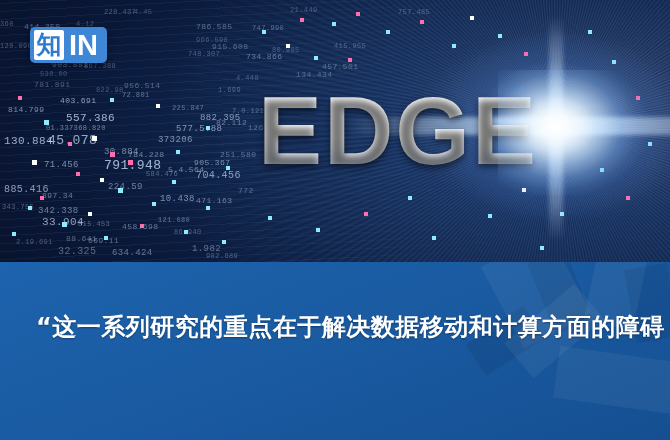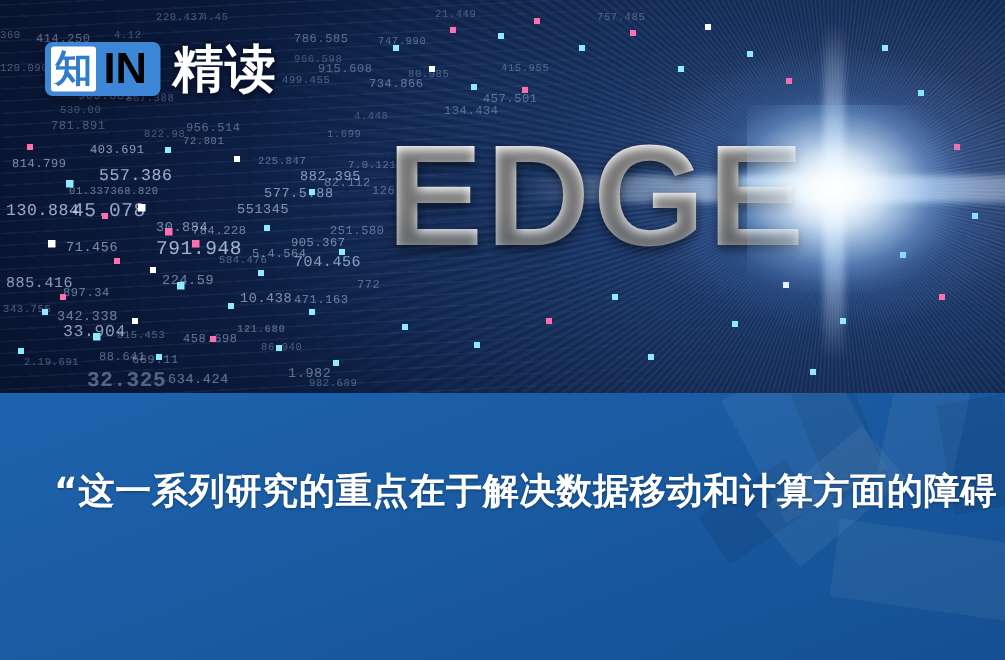--- a/index.html
+++ b/index.html
@@ -176,21 +176,21 @@
     background: #ffffff;
     color: #2f7ccc;
     font-size: 25px;
     line-height: 30px;
     text-align: center;
     font-weight: bold;
     font-family: "DejaVu Sans", "Liberation Sans", sans-serif;
     border-radius: 2px;
   }
   .brand-in {
-    color: #000000;
+    color: #ffffff;
     font-size: 29px;
     line-height: 30px;
     font-weight: bold;
     letter-spacing: 0px;
     padding: 0 2px 0 5px;
   }
   .brand-cn {
     color: #ffffff;
     font-size: 34px;
     line-height: 38px;
@@ -261,21 +261,21 @@
         <span style="left: 172px; top: 104px; font-size: 7px; opacity: 0.5;">225.847</span>
         <span style="left: 66px; top: 112px; font-size: 11px; opacity: 0.92;">557.386</span>
         <span style="left: 200px; top: 113px; font-size: 9px; opacity: 0.75;">882.395</span>
         <span style="left: 232px; top: 107px; font-size: 7px; opacity: 0.45;">7.0.121</span>
         <span style="left: 46px; top: 124px; font-size: 7px; opacity: 0.6;">01.337368.820</span>
         <span style="left: 176px; top: 124px; font-size: 9px; opacity: 0.72;">577.5.88</span>
         <span style="left: 216px; top: 118px; font-size: 8px; opacity: 0.55;">82.112</span>
         <span style="left: 248px; top: 123px; font-size: 8px; opacity: 0.45;">126.</span>
         <span style="left: 4px; top: 135px; font-size: 11px; opacity: 0.9;">130.884</span>
         <span style="left: 48px; top: 133px; font-size: 13px; opacity: 0.88;">45.078</span>
-        <span style="left: 158px; top: 135px; font-size: 9px; opacity: 0.7;">551345</span>
+        <span style="left: 158px; top: 135px; font-size: 9px; opacity: 0.7;">373206</span>
         <span style="left: 104px; top: 147px; font-size: 9px; opacity: 0.65;">30.884</span>
         <span style="left: 128px; top: 150px; font-size: 8px; opacity: 0.6;">784.228</span>
         <span style="left: 44px; top: 160px; font-size: 9px; opacity: 0.7;">71.456</span>
         <span style="left: 104px; top: 158px; font-size: 13px; opacity: 0.95;">791.948</span>
         <span style="left: 194px; top: 158px; font-size: 8px; opacity: 0.65;">905.367</span>
         <span style="left: 168px; top: 165px; font-size: 8px; opacity: 0.6;">5.4.564</span>
         <span style="left: 196px; top: 170px; font-size: 10px; opacity: 0.78;">704.456</span>
         <span style="left: 146px; top: 170px; font-size: 7px; opacity: 0.45;">584.476</span>
         <span style="left: 4px; top: 184px; font-size: 10px; opacity: 0.8;">885.416</span>
         <span style="left: 108px; top: 182px; font-size: 9px; opacity: 0.62;">224.59</span>
@@ -286,21 +286,21 @@
         <span style="left: 2px; top: 203px; font-size: 7px; opacity: 0.45;">343.755</span>
         <span style="left: 38px; top: 206px; font-size: 9px; opacity: 0.62;">342.338</span>
         <span style="left: 42px; top: 216px; font-size: 11px; opacity: 0.82;">33.904</span>
         <span style="left: 78px; top: 220px; font-size: 7px; opacity: 0.45;">815.453</span>
         <span style="left: 122px; top: 222px; font-size: 8px; opacity: 0.55;">458.698</span>
         <span style="left: 158px; top: 216px; font-size: 7px; opacity: 0.4; font-weight: bold;">121.680</span>
         <span style="left: 174px; top: 228px; font-size: 7px; opacity: 0.4;">86.940</span>
         <span style="left: 16px; top: 238px; font-size: 7px; opacity: 0.4;">2.19.691</span>
         <span style="left: 66px; top: 234px; font-size: 8px; opacity: 0.48;">88.641</span>
         <span style="left: 88px; top: 236px; font-size: 8px; opacity: 0.5;">669.11</span>
-        <span style="left: 58px; top: 246px; font-size: 14px; opacity: 0.48; font-weight: bold;">32.325</span>
+        <span style="left: 58px; top: 246px; font-size: 10px; opacity: 0.48;">32.325</span>
         <span style="left: 112px; top: 248px; font-size: 9px; opacity: 0.55;">634.424</span>
         <span style="left: 192px; top: 244px; font-size: 9px; opacity: 0.52;">1.982</span>
         <span style="left: 206px; top: 252px; font-size: 7px; opacity: 0.4;">982.689</span>
         <span style="left: 252px; top: 24px; font-size: 7px; opacity: 0.45;">747.990</span>
         <span style="left: 246px; top: 52px; font-size: 8px; opacity: 0.5;">734.866</span>
         <span style="left: 272px; top: 46px; font-size: 7px; opacity: 0.38;">80.985</span>
         <span style="left: 334px; top: 42px; font-size: 7px; opacity: 0.4;">415.955</span>
         <span style="left: 322px; top: 62px; font-size: 8px; opacity: 0.45;">457.501</span>
         <span style="left: 296px; top: 70px; font-size: 8px; opacity: 0.42;">134.434</span>
         <span style="left: 398px; top: 8px; font-size: 7px; opacity: 0.38;">757.485</span>
@@ -315,21 +315,21 @@
         <span style="left: 134px; top: 8px; font-size: 7px; opacity: 0.35;">4.45</span>
         <span style="left: 196px; top: 22px; font-size: 8px; opacity: 0.48; text-align: center;">786.585</span>
         <span style="left: 0px; top: 42px; font-size: 7px; opacity: 0.4;">120.090</span>
         <span style="left: 34px; top: 54px; font-size: 7px; opacity: 0.35;">4.96</span>
         <span style="left: 52px; top: 60px; font-size: 8px; opacity: 0.45;">903.881</span>
         <span style="left: 84px; top: 62px; font-size: 7px; opacity: 0.38;">867.388</span>
         <span style="left: 40px; top: 70px; font-size: 7px; opacity: 0.35;">530.00</span>
         <span style="left: 34px; top: 80px; font-size: 8px; opacity: 0.42;">781.891</span>
         <span style="left: 96px; top: 86px; font-size: 7px; opacity: 0.38;">822.98</span>
         <span style="left: 124px; top: 81px; font-size: 8px; opacity: 0.45; text-align: center;">956.514</span>
-        <span style="left: 188px; top: 50px; font-size: 7px; opacity: 0.4;">499.455</span>
+        <span style="left: 188px; top: 50px; font-size: 7px; opacity: 0.4;">748.307</span>
         <span style="left: 212px; top: 42px; font-size: 8px; opacity: 0.45;">915.608</span>
         <span style="left: 196px; top: 36px; font-size: 7px; opacity: 0.35;">966.598</span>
       </div>
     <div class="hero-dots" id="hero-dots">
         <i style="left: 18px; top: 96px; width: 4px; height: 4px; background: rgb(255, 111, 174);"></i>
         <i style="left: 110px; top: 98px; width: 4px; height: 4px; background: rgb(143, 233, 255);"></i>
         <i style="left: 156px; top: 104px; width: 4px; height: 4px; background: rgb(255, 255, 255);"></i>
         <i style="left: 44px; top: 120px; width: 5px; height: 5px; background: rgb(143, 233, 255);"></i>
         <i style="left: 206px; top: 126px; width: 4px; height: 4px; background: rgb(143, 233, 255);"></i>
         <i style="left: 92px; top: 136px; width: 5px; height: 5px; background: rgb(255, 255, 255);"></i>
@@ -391,21 +391,20 @@
     </div>
 
     <div class="edge-word">EDGE</div>
     <div class="edge-fade"></div>
 
     <div class="brand">
       <div class="brand-badge">
         <div class="brand-zhi">知</div>
         <div class="brand-in">IN</div>
       </div>
-      <div class="brand-cn">精读</div>
     </div>
   </div>
 
   <div class="quote-band">
     <div class="band-shapes">
       <i style="left:498px; top:-18px; width:76px; height:92px; transform:rotate(-28deg);"></i>
       <i class="dark" style="left:540px; top:-10px; width:40px; height:78px; transform:rotate(-22deg);"></i>
       <i style="left:592px; top:-22px; width:50px; height:86px; transform:rotate(12deg);"></i>
       <i class="dark" style="left:630px; top:4px; width:44px; height:74px; transform:rotate(-10deg);"></i>
       <i style="left:508px; top:46px; width:92px; height:46px; transform:rotate(-40deg);"></i>

